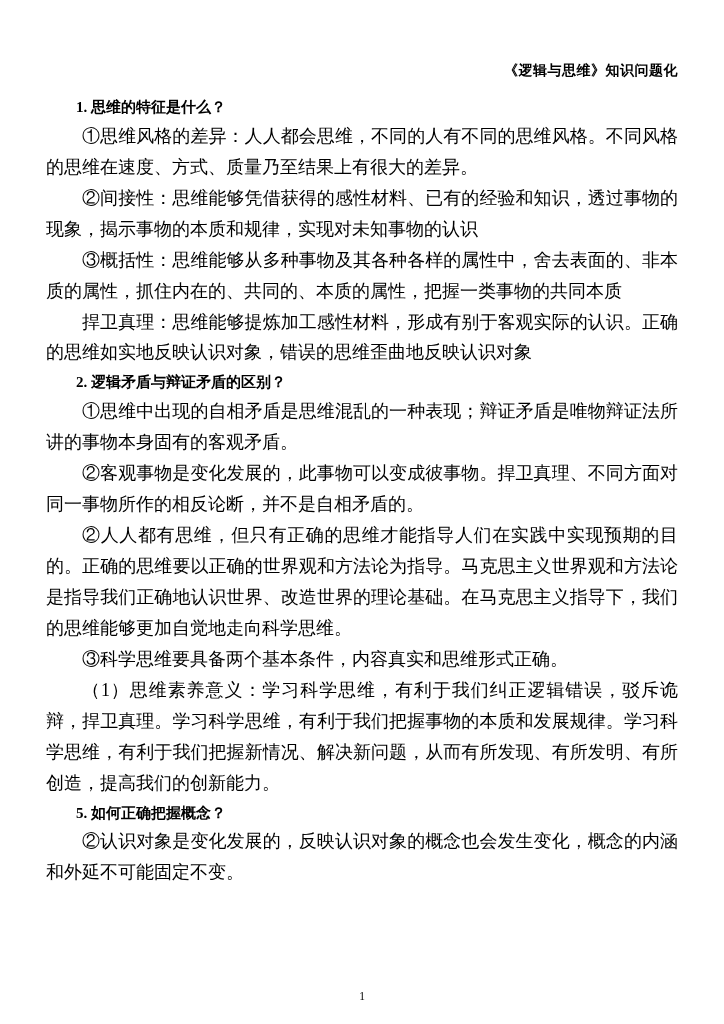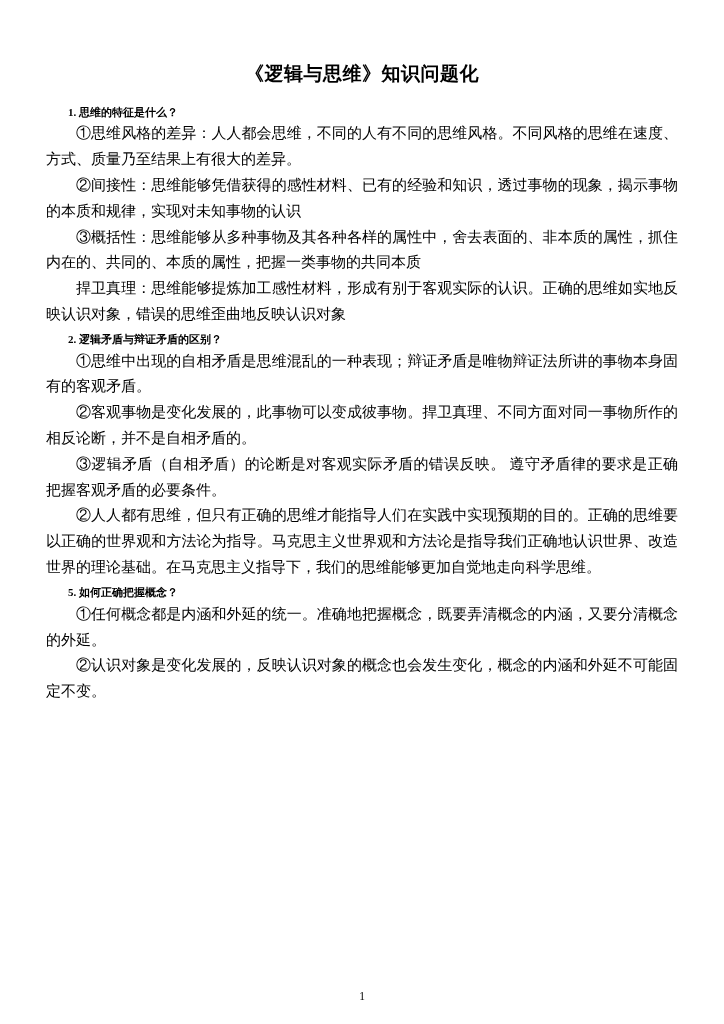--- a/index.html
+++ b/index.html
@@ -16,36 +16,36 @@
     overflow: hidden;
   }
   .page {
     width: 724px;
     height: 1024px;
     box-sizing: border-box;
     padding: 52px 46px 30px 46px;
     position: relative;
   }
   .doc-title {
-    text-align: center;
-    font-size: 19px;
+    text-align: right;
+    font-size: 14px;
     font-weight: bold;
     letter-spacing: 0.5px;
     margin: 8px 0 14px 0;
     line-height: 1.5;
   }
   .heading {
-    font-size: 11px;
+    font-size: 15px;
     font-weight: bold;
     line-height: 1.72;
     margin: 2px 0 0 0;
     text-indent: 2em;
   }
   .para {
-    font-size: 15px;
+    font-size: 18px;
     line-height: 1.72;
     margin: 0;
     text-indent: 2em;
     text-align: justify;
     text-justify: inter-ideograph;
   }
   .page-number {
     position: absolute;
     bottom: 22px;
     left: 0;
@@ -62,20 +62,20 @@
   <div class="doc-title">《逻辑与思维》知识问题化</div>
   <div class="body-content">
       <div class="heading">1. 思维的特征是什么？</div>
       <div class="para">①思维风格的差异：人人都会思维，不同的人有不同的思维风格。不同风格的思维在速度、方式、质量乃至结果上有很大的差异。</div>
       <div class="para">②间接性：思维能够凭借获得的感性材料、已有的经验和知识，透过事物的现象，揭示事物的本质和规律，实现对未知事物的认识</div>
       <div class="para">③概括性：思维能够从多种事物及其各种各样的属性中，舍去表面的、非本质的属性，抓住内在的、共同的、本质的属性，把握一类事物的共同本质</div>
       <div class="para">捍卫真理：思维能够提炼加工感性材料，形成有别于客观实际的认识。正确的思维如实地反映认识对象，错误的思维歪曲地反映认识对象</div>
       <div class="heading">2. 逻辑矛盾与辩证矛盾的区别？</div>
       <div class="para">①思维中出现的自相矛盾是思维混乱的一种表现；辩证矛盾是唯物辩证法所讲的事物本身固有的客观矛盾。</div>
       <div class="para">②客观事物是变化发展的，此事物可以变成彼事物。捍卫真理、不同方面对同一事物所作的相反论断，并不是自相矛盾的。</div>
-      <div class="para">③逻辑矛盾（自相矛盾）的论断是对客观实际矛盾的错误反映。 遵守矛盾律的要求是正确把握客观矛盾的必要条件。</div>
       <div class="para">②人人都有思维，但只有正确的思维才能指导人们在实践中实现预期的目的。正确的思维要以正确的世界观和方法论为指导。马克思主义世界观和方法论是指导我们正确地认识世界、改造世界的理论基础。在马克思主义指导下，我们的思维能够更加自觉地走向科学思维。</div>
+      <div class="para">③科学思维要具备两个基本条件，内容真实和思维形式正确。</div>
+      <div class="para">（1）思维素养意义：学习科学思维，有利于我们纠正逻辑错误，驳斥诡辩，捍卫真理。学习科学思维，有利于我们把握事物的本质和发展规律。学习科学思维，有利于我们把握新情况、解决新问题，从而有所发现、有所发明、有所创造，提高我们的创新能力。</div>
       <div class="heading">5. 如何正确把握概念？</div>
-      <div class="para">①任何概念都是内涵和外延的统一。准确地把握概念，既要弄清概念的内涵，又要分清概念的外延。</div>
       <div class="para">②认识对象是变化发展的，反映认识对象的概念也会发生变化，概念的内涵和外延不可能固定不变。</div>
     </div>
   <div class="page-number">1</div>
 </div>
 
 </body></html>

